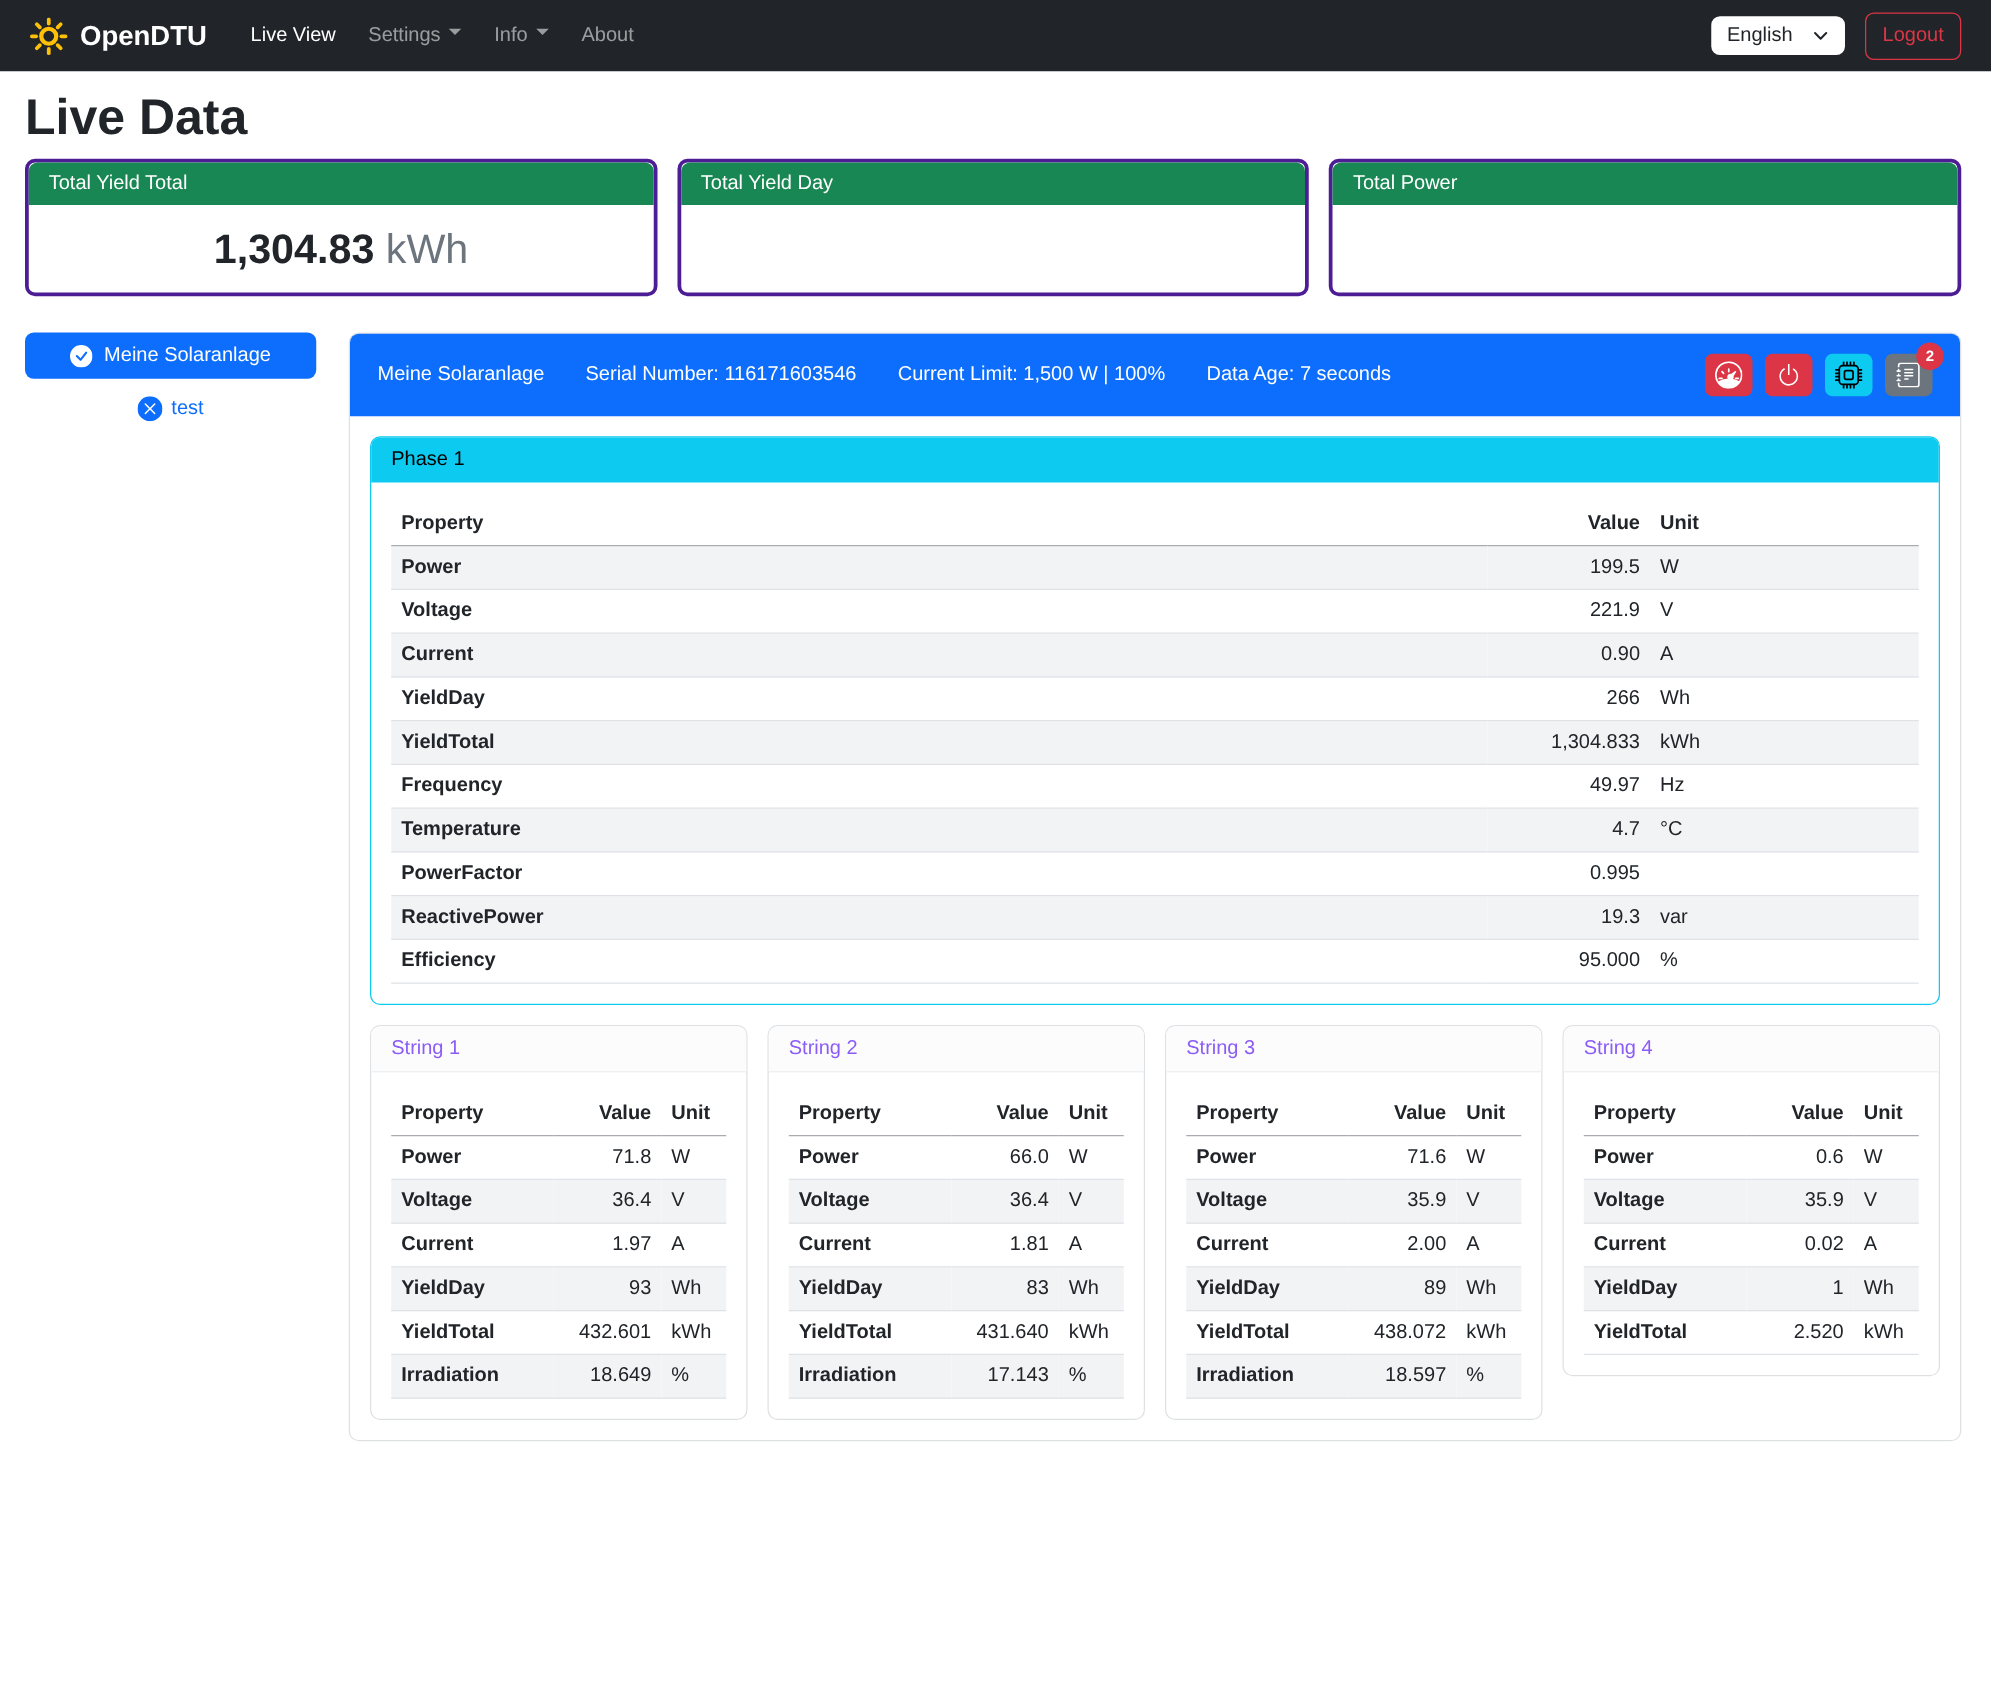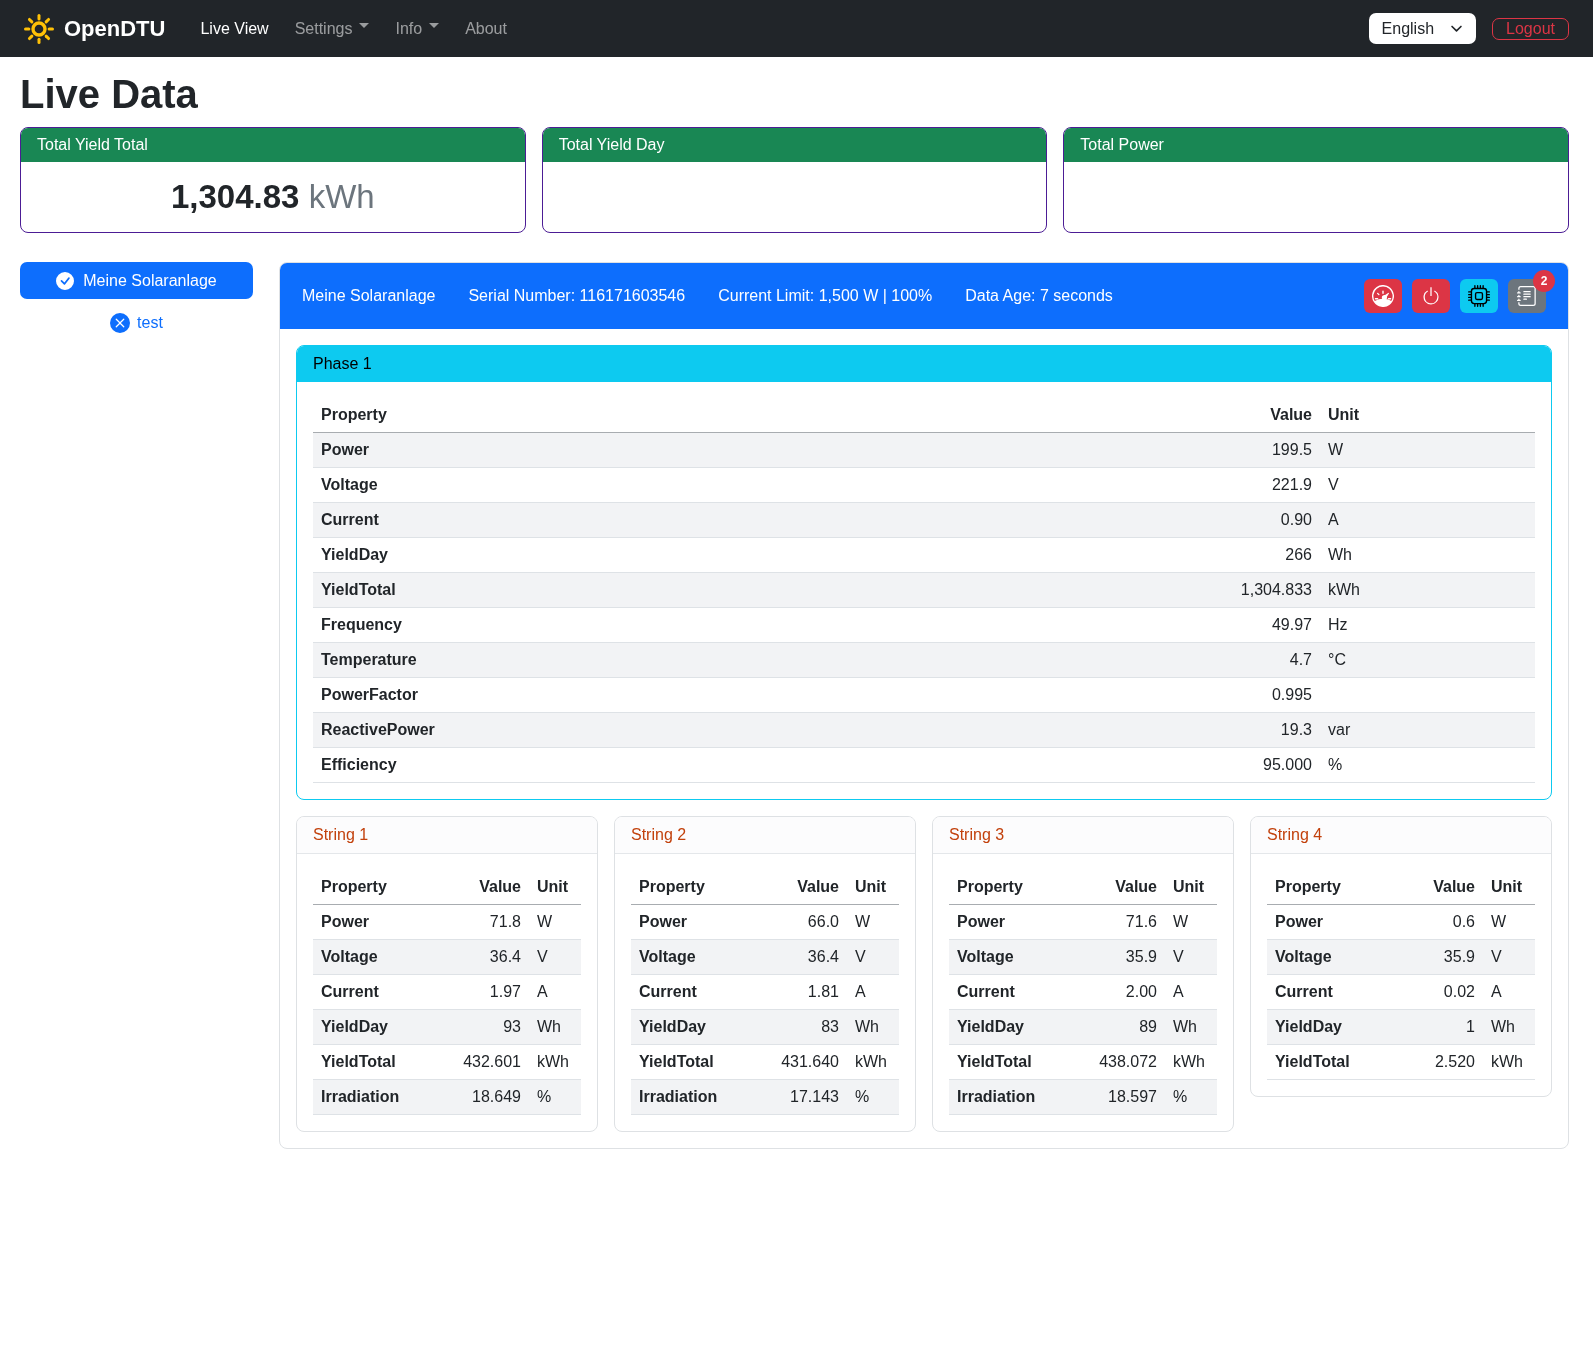--- a/index.html
+++ b/index.html
@@ -11,29 +11,29 @@
   }
 
   
   .navbar { height:57px; background:#212529; display:flex; align-items:center; padding:0 24px; }
   .brand { display:flex; align-items:center; gap:10px; color:#fff; font-size:22px; font-weight:700; margin-right:22px; cursor:pointer; }
   .nav-links { display:flex; align-items:center; flex:1; }
   .nav-link { color:rgba(255,255,255,.55); font-size:16px; padding:8px 13px; text-decoration:none; display:flex; gap:7px; cursor:pointer; }
   .nav-link.active { color:#fff; }
   .caret { width:0; height:0; border-left:5px solid transparent; border-right:5px solid transparent; border-top:5px solid rgba(255,255,255,.55); display:inline-block; margin-top:3px; }
   .lang-select { background:#fff; border-radius:7px; height:31px; padding:0 13px; display:flex; align-items:center; gap:16px; font-size:16px; color:#212529; margin-right:16px; cursor:pointer; }
-  .logout-btn { border:1px solid #dc3545; color:#dc3545; background:transparent; border-radius:7px; height:22px; padding:0 13px; font-size:16px; cursor:pointer; font-family:inherit; }
+  .logout-btn { border:1px solid #dc3545; color:#dc3545; background:transparent; border-radius:7px; height:38px; padding:0 13px; font-size:16px; cursor:pointer; font-family:inherit; }
 
   
   .container { padding:0 24px 24px 20px; }
   h1.page-title { font-size:40px; font-weight:700; margin:15px 0 10px 0; color:#212529; }
 
   
   .summary-row { display:grid; grid-template-columns:repeat(3,1fr); gap:16px; }
-  .card { border:1px solid #4c1d95; border-radius:8px; background:#fff; }
+  .card { border:3px solid #4c1d95; border-radius:8px; background:#fff; }
   .summary-card .card-header { background:#198754; color:#fff; padding:8px 16px; font-size:16px; border-radius:7px 7px 0 0; }
   .summary-card .card-body { padding:16px; text-align:center; font-size:33px; font-weight:700; color:#212529; }
   .summary-card .unit { color:#6c757d; font-weight:400; }
 
   
   .main-row { display:flex; margin-top:29px; align-items:flex-start; }
   .sidebar { width:233px; margin-right:26px; flex:0 0 auto; }
   .inverter-select-btn { width:100%; background:#0d6efd; color:#fff; border:none; border-radius:7px; height:37px; display:flex; align-items:center; justify-content:center; gap:9px; font-size:16px; cursor:pointer; font-family:inherit; }
   .inverter-alt { margin-top:14px; display:flex; align-items:center; justify-content:center; gap:7px; color:#0d6efd; font-size:16px; cursor:pointer; }
 
@@ -63,21 +63,21 @@
   .phase-table th.col-value, .phase-table td.col-value { width:130px; }
   .phase-table th.col-unit,  .phase-table td.col-unit  { width:215px; }
   .string-table th.col-value, .string-table td.col-value { width:86px; }
   .string-table th.col-unit,  .string-table td.col-unit  { width:52px; }
   .phase-table  tbody tr:nth-child(odd)  { background:#f2f3f5; }
   .string-table tbody tr:nth-child(even) { background:#f2f3f5; }
 
   
   .strings-row { display:grid; grid-template-columns:repeat(4,1fr); gap:16px; margin-top:16px; align-items:start; }
   .string-card { border:1px solid #dee1e4; border-radius:8px; background:#fff; }
-  .string-header { background:#fcfcfd; border-bottom:1px solid #e4e7ea; padding:9px 16px; font-size:16px; color:#c2410c; border-radius:7px 7px 0 0; }
+  .string-header { background:#fcfcfd; border-bottom:1px solid #e4e7ea; padding:9px 16px; font-size:16px; color:#8b5cf6; border-radius:7px 7px 0 0; }
   .string-body { padding:16px; }
 </style>
 </head>
 <body>
 
 <nav class="navbar">
   <div class="brand">
     <span style="display:flex;">
       <svg width="30" height="30" viewBox="0 0 16 16">
         <circle cx="8" cy="8" r="3.2" fill="none" stroke="#ffc107" stroke-width="1.8"></circle>

